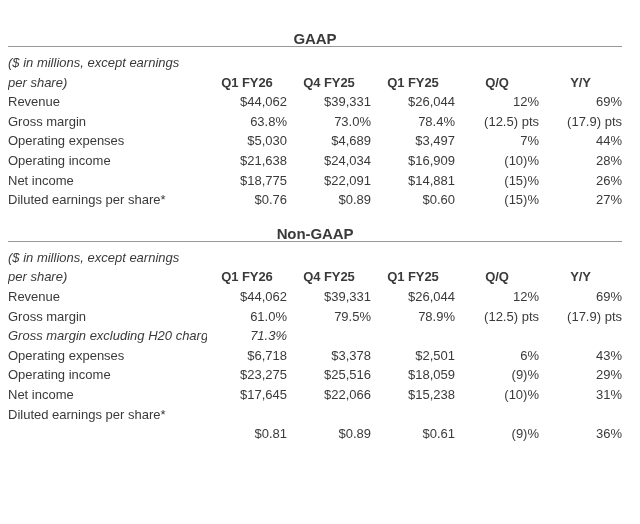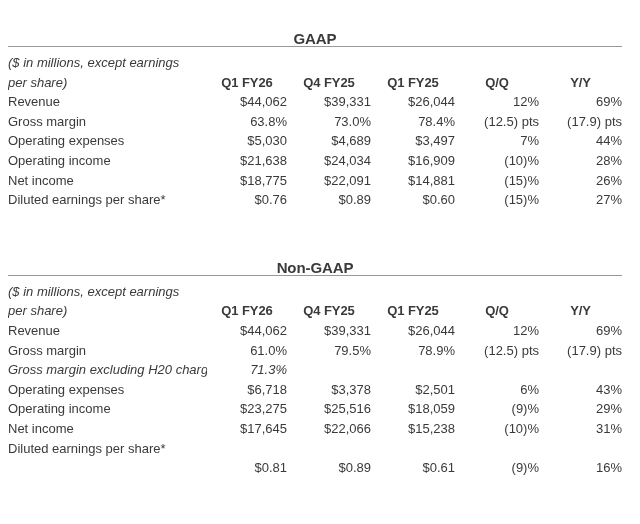--- a/index.html
+++ b/index.html
@@ -19,21 +19,21 @@
     padding: 14px 0 0 8px;
     width: 614px;
   }
   .title {
     font-size: 12.5px;
     font-weight: bold;
     line-height: 12px;
     letter-spacing: -0.1px;
   }
   .fin-section { margin-top: 18px; }
-  .fin-section + .fin-section { margin-top: 51px; }
+  .fin-section + .fin-section { margin-top: 17px; }
   .section-title {
     width: 614px;
     text-align: center;
     font-size: 15px;
     font-weight: bold;
     line-height: 14px;
     letter-spacing: -0.1px;
   }
   .rule {
     width: 614px;
@@ -239,19 +239,19 @@
               <td></td>
               <td></td>
               <td></td>
             </tr>
             <tr>
               <td class="label"></td>
               <td>$0.81</td>
               <td>$0.89</td>
               <td>$0.61</td>
               <td>(9)%</td>
-              <td>16%</td>
+              <td>36%</td>
             </tr>
           </tbody>
         </table>
       </section>
     </div>
 </div>
 
 </body></html>

